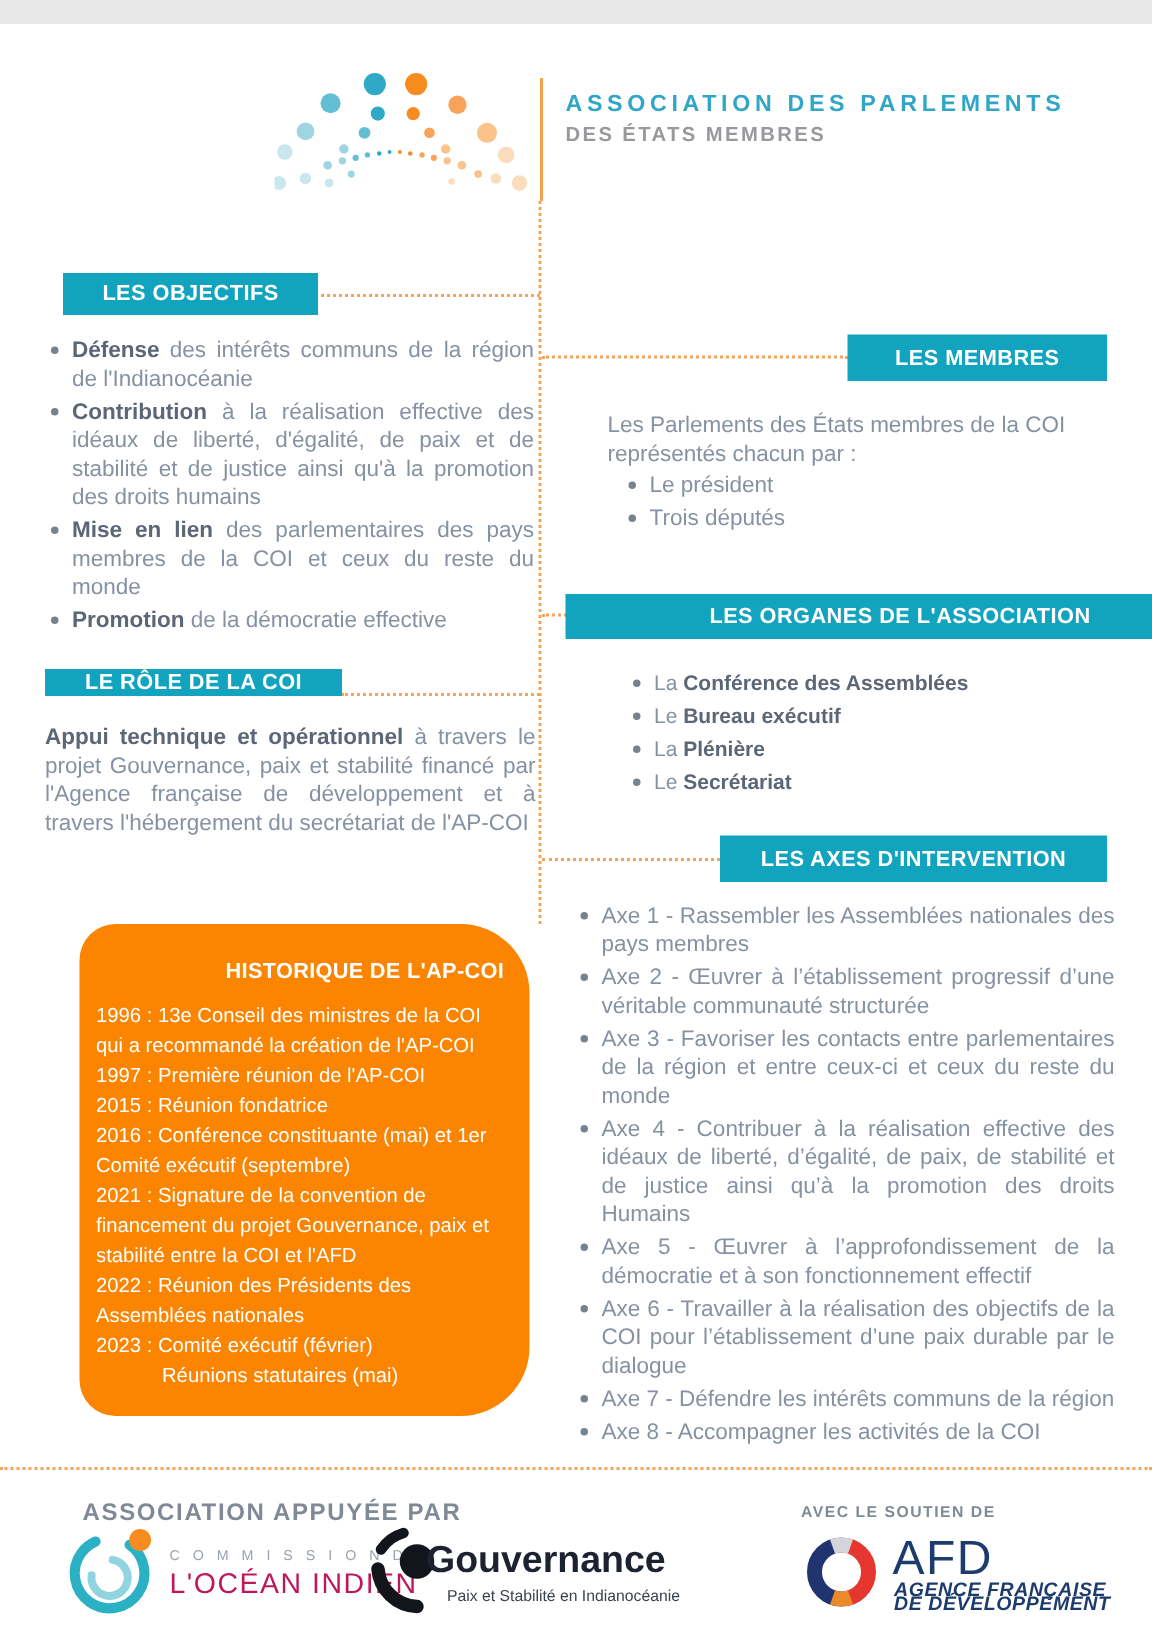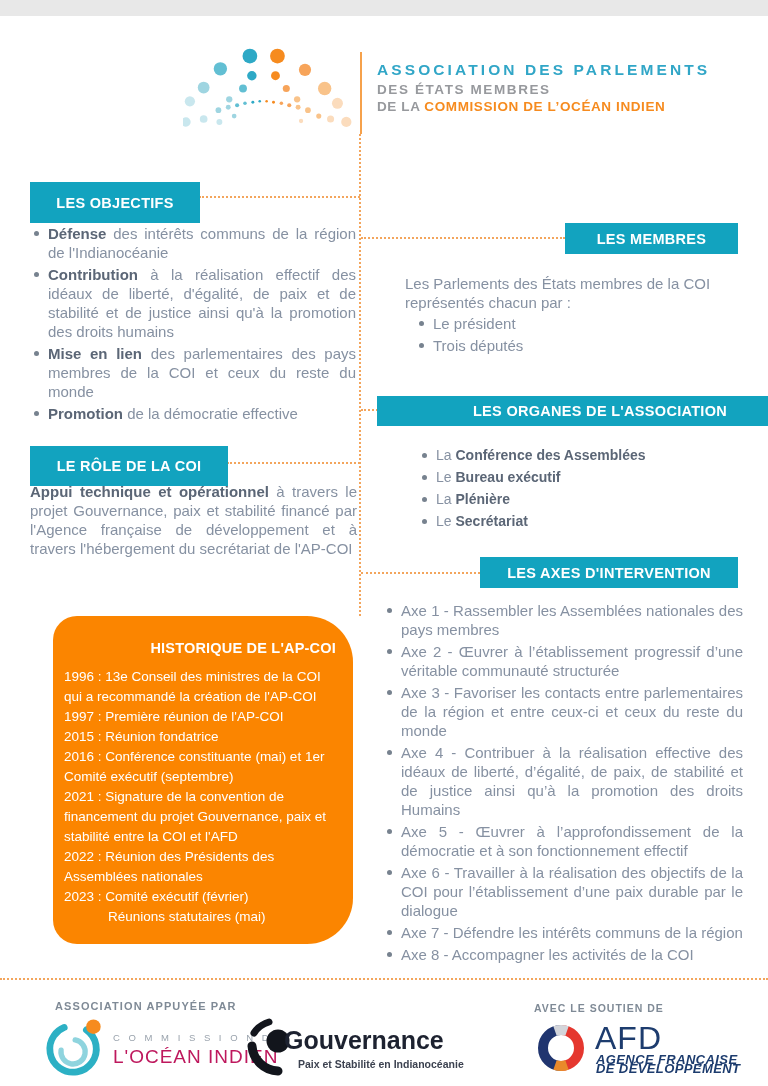--- a/index.html
+++ b/index.html
@@ -22,22 +22,22 @@
   .conn-members  { left:361px; top:221px; width:204px; }
   .conn-organes  { left:361px; top:393px; width:17px;  }
   .conn-role     { left:227px; top:446px; width:133px; }
   .conn-axes     { left:361px; top:556px; width:119px; }
   .footer-sep { position:absolute; left:0; top:962px; width:768px; height:0; border-top:2px dotted #f3a55c; }
 
   
   .hbox { position:absolute; background:#12a3bf; color:#fff; font-weight:700;
           display:flex; align-items:center; justify-content:center;
           font-size:14.5px; letter-spacing:0.3px; white-space:nowrap; }
-  .hbox-objectives { left:30px;  top:166px; width:170px; height:41px;text-align:center; }
-  .hbox-role       { left:30px;  top:430px; width:198px; height:40px; }
+  .hbox-objectives { left:42px;  top:166px; width:170px; height:28px;text-align:center; }
+  .hbox-role       { left:30px;  top:430px; width:198px; height:18px; }
   .hbox-members    { left:565px; top:207px; width:173px; height:31px; }
   .hbox-organes    { left:377px; top:380px; width:446px; height:30px; }
   .hbox-axes       { left:480px; top:541px; width:258px; height:31px; }
 
   
   .body-text { color:#8691a2; font-size:15px; line-height:19px; }
   .lead { font-weight:700; color:#5b6676; }
   ul.dotlist { list-style:none; }
   ul.dotlist li { position:relative; padding-left:16px; margin-bottom:3px; }
   ul.dotlist li::before { content:""; position:absolute; left:2px; top:7px;
@@ -61,31 +61,31 @@
   .histo { position:absolute; left:53px; top:600px; width:300px; height:328px;
            background:#fb8500; border-radius:24px 46px 46px 24px;
            padding:24px 14px 0 11px; color:#ffffff; }
   .histo-title { text-align:right; font-weight:700; font-size:14.5px; letter-spacing:0.2px;
                  margin-bottom:11px; padding-right:3px; }
   .histo-line { font-size:13.5px; line-height:20px; }
   .histo-line.indent { padding-left:44px; }
 
   
   .foot-label { position:absolute; font-weight:700; color:#7f8a96; }
-  .lbl-supported { left:55px;  top:984px; font-size:11px;   letter-spacing:1.1px; }
+  .lbl-supported { left:55px;  top:984px; font-size:16px;   letter-spacing:1.1px; }
   .lbl-support   { left:534px; top:986px; font-size:10.5px; letter-spacing:1px; }
 
   .coi-logo  { position:absolute; left:44px;  top:1000px; width:62px; height:62px; }
   .coi-text  { position:absolute; left:113px; top:1016px; }
   .coi-l1 { font-size:9.5px; letter-spacing:3px; color:#9aa3ad; font-weight:400; }
   .coi-l2 { font-size:19px; letter-spacing:1px; color:#be185d; margin-top:3px; }
 
   .gouv-logo  { position:absolute; left:247px; top:1002px; width:58px; height:58px; }
   .gouv-title { position:absolute; left:284px; top:1010px; font-size:25px; font-weight:700; color:#1d2230; }
-  .gouv-sub   { position:absolute; left:298px; top:1042px; font-size:10.5px; font-weight:700; color:#3c4250; }
+  .gouv-sub   { position:absolute; left:298px; top:1042px; font-size:10.5px; font-weight:400; color:#3c4250; }
 
   .afd-logo { position:absolute; left:535px; top:1006px; width:52px; height:52px; }
   .afd-acr  { position:absolute; left:595px; top:1004px; font-size:32px; font-weight:400; color:#1d3c6e; letter-spacing:1px; }
   .afd-sub  { position:absolute; left:596px; top:1039px; font-size:13px; font-weight:700; color:#1d3c6e; letter-spacing:0.4px; line-height:9px;font-style:italic; }
 </style>
 </head>
 <body>
 
 <div class="page">
 
@@ -124,35 +124,34 @@
       <circle cx="127" cy="68" r="2.9" fill="#f9c38a"></circle>
     <circle cx="138" cy="74" r="2.6" fill="#f9c38a"></circle>
       <circle cx="150" cy="77" r="3.6" fill="#fbdcbd"></circle>
     <circle cx="166" cy="80" r="5.2" fill="#fbdcbd"></circle>
       <circle cx="120" cy="79" r="2.2" fill="#fbdcbd"></circle>
   </svg>
   <div class="hdr-divider"></div>
   <div class="hdr-text">
     <div class="hdr-line1">ASSOCIATION DES PARLEMENTS</div>
     <div class="hdr-line2">DES ÉTATS MEMBRES</div>
-    <div class="hdr-line3"><span>DE LA </span><span class="hl">COMMISSION DE L’OCÉAN INDIEN</span></div>
   </div>
 
   <div class="spine"></div>
   <div class="conn conn-obj"></div>
   <div class="conn conn-members"></div>
   <div class="conn conn-organes"></div>
   <div class="conn conn-role"></div>
   <div class="conn conn-axes"></div>
   <div class="footer-sep"></div>
 
   <div class="hbox hbox-objectives">LES OBJECTIFS</div>
   <ul class="dotlist body-text justify objectives-list">
     <li><span class="lead">Défense</span><span> des intérêts communs de la région de l'Indianocéanie</span></li>
-    <li><span class="lead">Contribution</span><span> à la réalisation effectif des idéaux de liberté, d'égalité, de paix et de stabilité et de justice ainsi qu'à la promotion des droits humains</span></li>
+    <li><span class="lead">Contribution</span><span> à la réalisation effective des idéaux de liberté, d'égalité, de paix et de stabilité et de justice ainsi qu'à la promotion des droits humains</span></li>
     <li><span class="lead">Mise en lien</span><span> des parlementaires des pays membres de la COI et ceux du reste du monde</span></li>
     <li><span class="lead">Promotion</span><span> de la démocratie effective</span></li>
   </ul>
 
   <div class="hbox hbox-role">LE RÔLE DE LA COI</div>
   <p class="body-text justify role-para"><span class="lead">Appui technique et opérationnel</span><span> à travers le projet Gouvernance, paix et stabilité financé par l'Agence française de développement et à travers l'hébergement du secrétariat de l'AP-COI</span></p>
 
   <div class="histo">
     <div class="histo-title">HISTORIQUE DE L'AP-COI</div>
     <div class="histo-line">1996 : 13e Conseil des ministres de la COI qui a recommandé la création de l'AP-COI</div>

